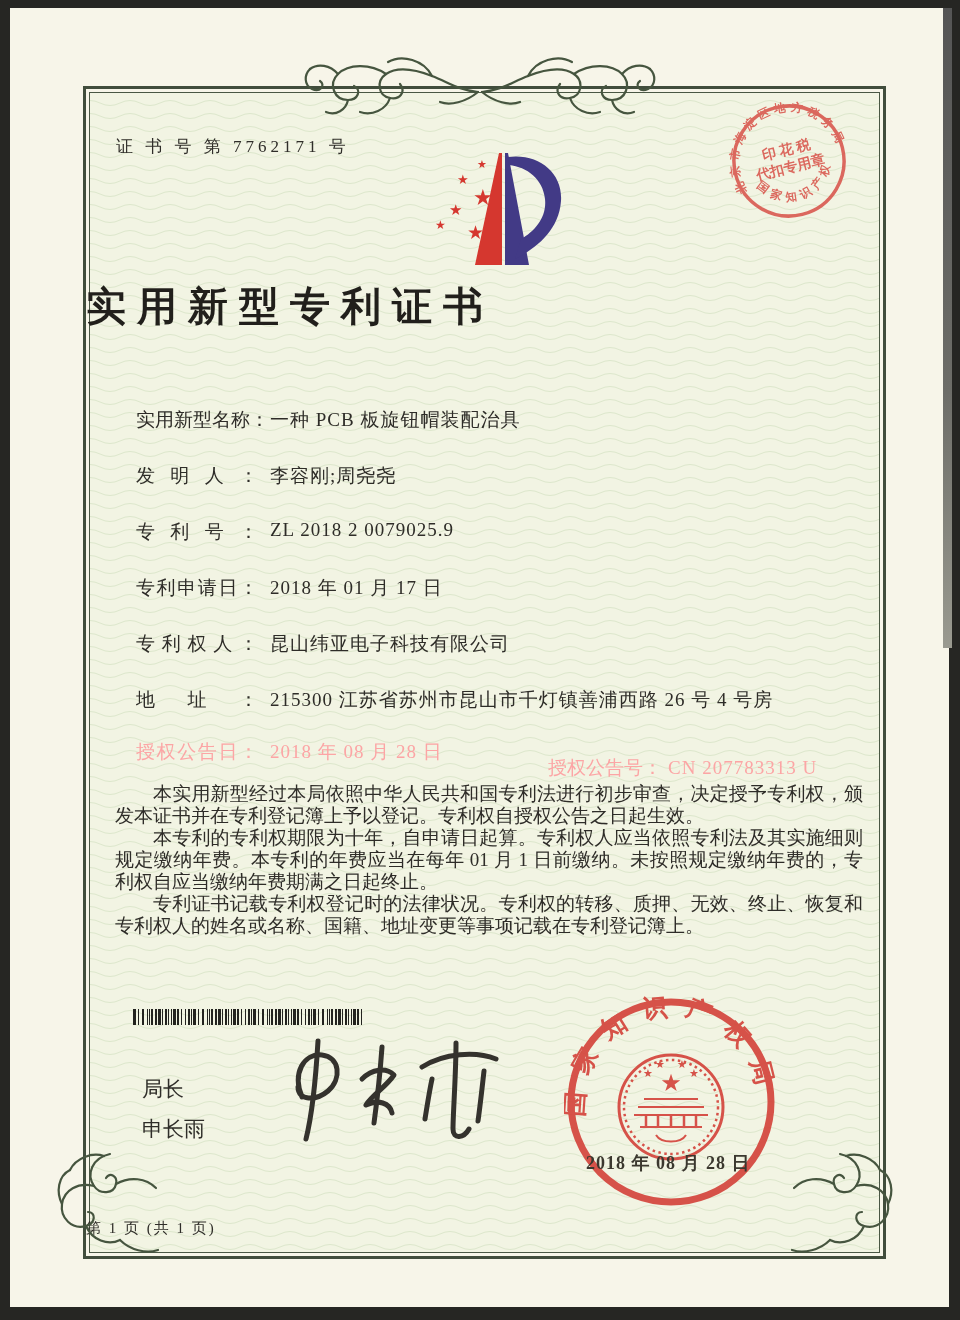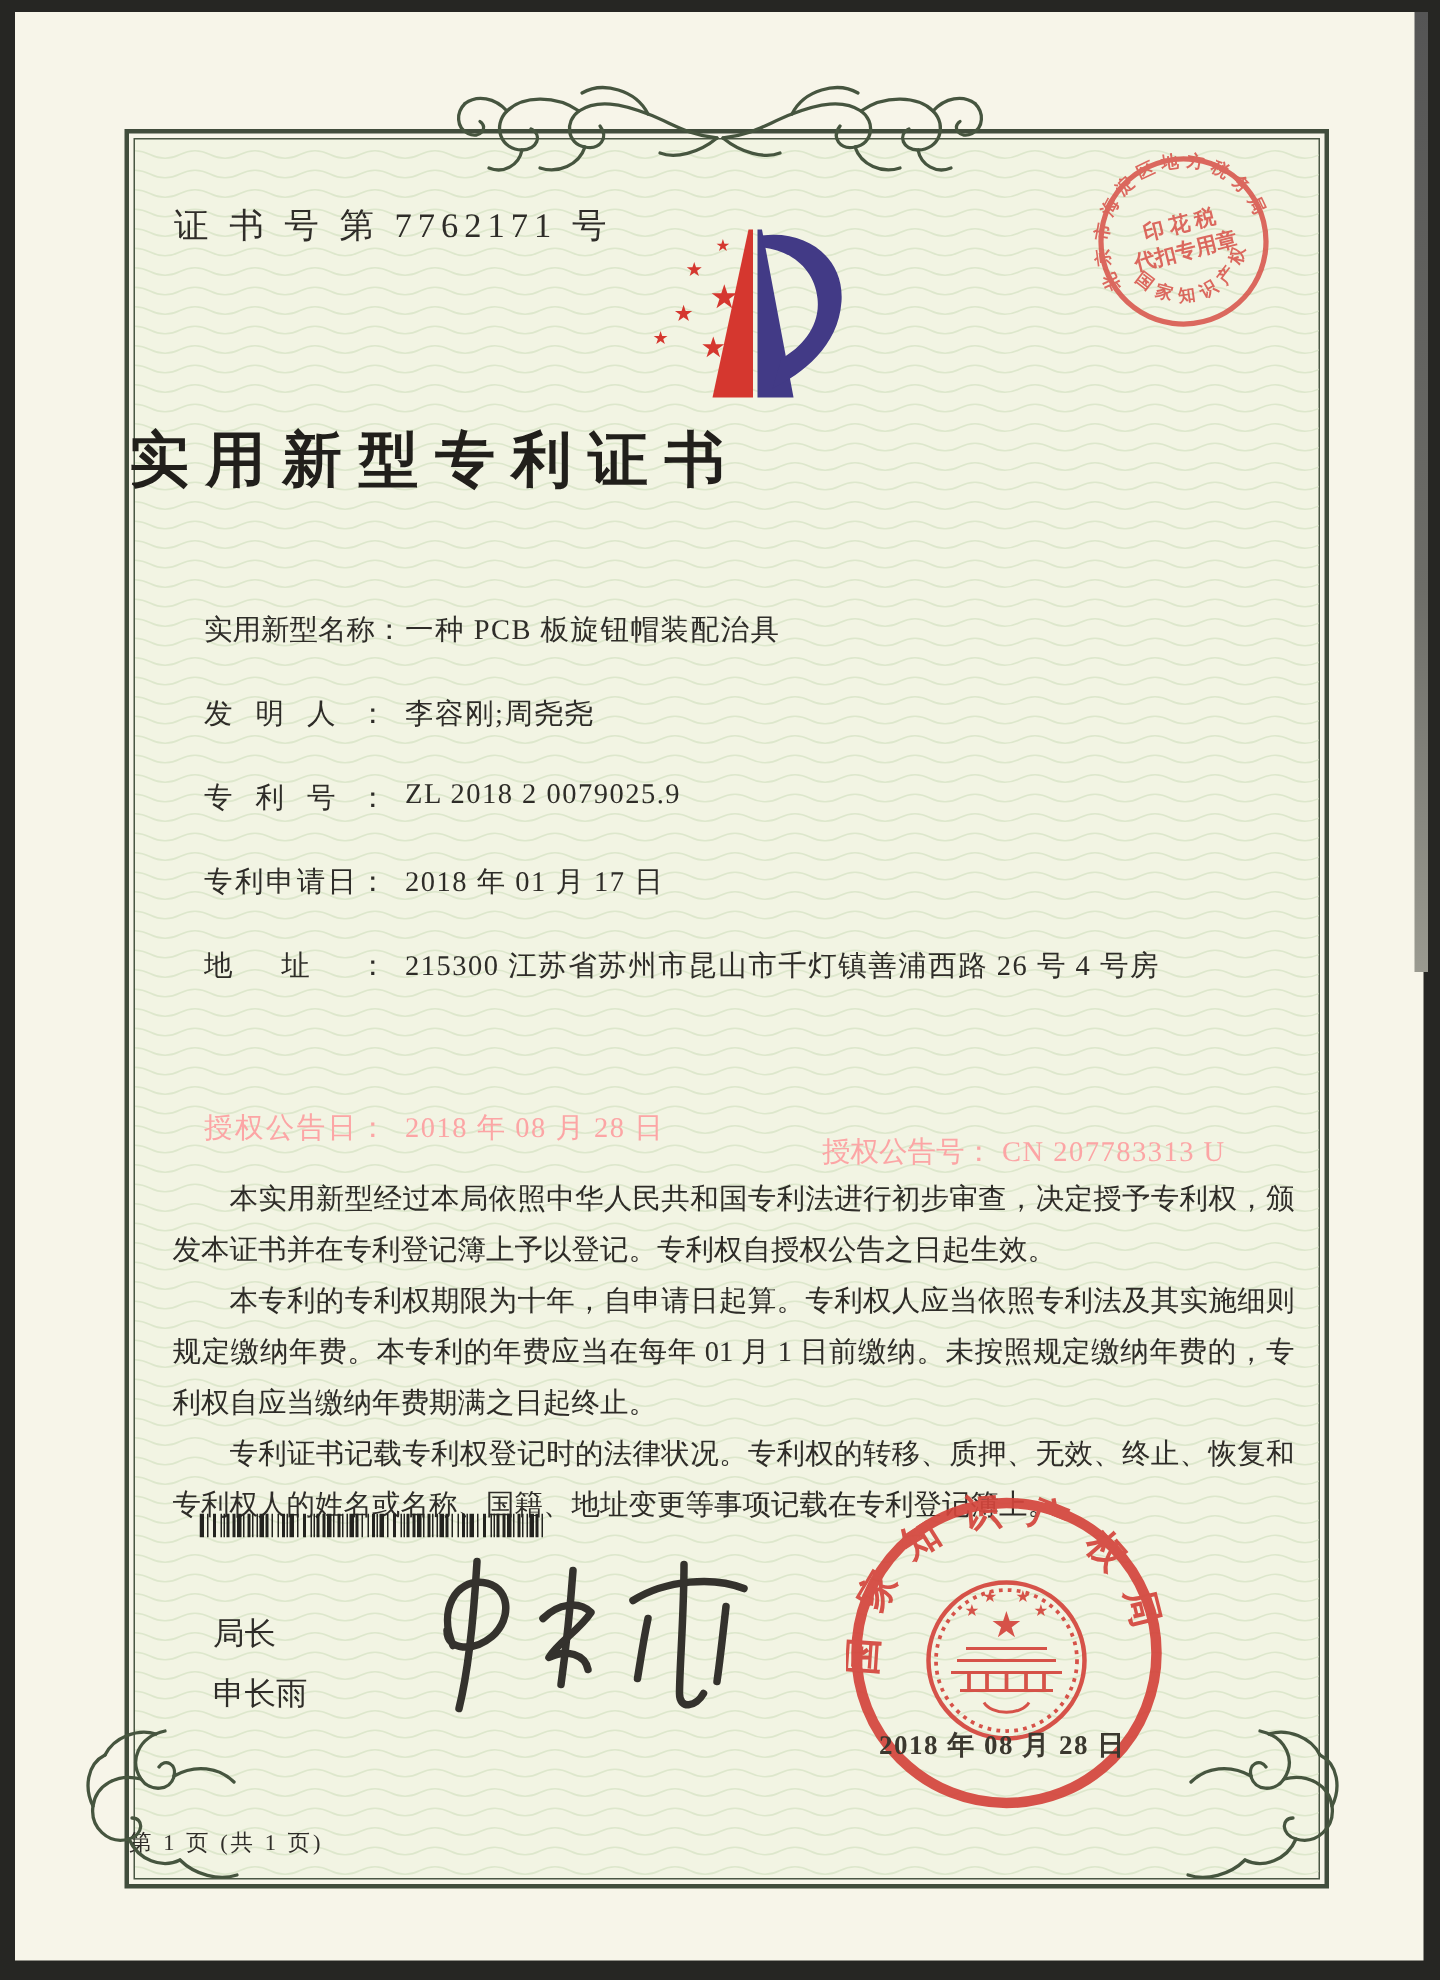--- a/index.html
+++ b/index.html
@@ -9,33 +9,33 @@
   .paper{position:absolute;left:10px;top:8px;right:11px;bottom:13px;
          background:#f7f5e9;}
   .shadow-right{position:absolute;top:8px;right:8px;width:9px;height:640px;
          background:linear-gradient(to bottom,#555,#6d6d68 60%,#9a9a90);}
   .frame{position:absolute;left:83px;top:86px;width:797px;height:1167px;
          border:3px solid #414d3c;}
   .frame-inner{position:absolute;inset:3px;border:1px solid #4a5744;overflow:hidden;
          background:#f2f4e3;}
   svg.waves{position:absolute;left:0;top:0;}
   .in{position:absolute;}
-  .cert-no{left:30px;top:46px;font-size:23px;letter-spacing:4px;color:#2f2d29;}
+  .cert-no{left:30px;top:46px;font-size:17px;letter-spacing:4px;color:#2f2d29;}
   .logo{left:325px;top:58px;}
   .logo .star{position:absolute;color:#d5372f;line-height:1;}
   .title{left:0;top:190px;width:100%;text-align:left;font-size:40px;font-weight:bold;
          letter-spacing:11px;color:#211f1b;}
   .fields{left:50px;top:318px;width:730px;font-size:19px;color:#2e2c28;}
   .frow{height:56px;white-space:nowrap;}
   .flabel{display:inline-block;width:122px;text-align:justify;text-align-last:justify;
           text-justify:inter-character;vertical-align:top;}
   .fvalue{margin-left:12px;letter-spacing:1px;text-align:center;}
   .grant{left:50px;top:650px;width:740px;font-size:19px;color:#fca5a5;white-space:nowrap;}
   .grant .right{position:absolute;left:412px;top:16px;font-family:Liberation Serif, serif;}
-  .paras{left:29px;top:694px;width:748px;font-size:19px;line-height:34px;color:#2e2c28;
+  .paras{left:29px;top:694px;width:748px;font-size:19px;line-height:22px;color:#2e2c28;
          text-align:justify;}
   .paras p{margin:0;text-indent:2em;}
   .barcode{left:47px;top:920px;}
   .signer{left:56px;top:980px;font-size:21px;color:#2f2d29;line-height:40px;}
   .signature{left:170px;top:944px;}
   .seal{left:478px;top:906px;}
   .seal-date{left:500px;top:1062px;font-size:18px;color:#3b382f;letter-spacing:1px;font-weight:bold;}
   .footer{left:0;top:1130px;width:100%;font-size:15px;color:#2f2d29;letter-spacing:2px;}
   .tax-stamp{position:absolute;left:728px;top:100px;transform:rotate(-14deg);}
   .orn{position:absolute;}
@@ -81,20 +81,23 @@
         <span class="flabel">实用新型名称：</span><span class="fvalue">一种 PCB 板旋钮帽装配治具</span>
       </div>
       <div class="frow">
         <span class="flabel">发明人：</span><span class="fvalue">李容刚;周尧尧</span>
       </div>
       <div class="frow">
         <span class="flabel">专利号：</span><span class="fvalue">ZL 2018 2 0079025.9</span>
       </div>
       <div class="frow">
         <span class="flabel">专利申请日：</span><span class="fvalue">2018 年 01 月 17 日</span>
+      </div>
+      <div class="frow">
+        <span class="flabel">专利权人：</span><span class="fvalue">昆山纬亚电子科技有限公司</span>
       </div>
       <div class="frow">
         <span class="flabel">地址：</span><span class="fvalue">215300 江苏省苏州市昆山市千灯镇善浦西路 26 号 4 号房</span>
       </div>
     </div>
 
     <div class="in grant">
       <span class="flabel" style="width:122px">授权公告日：</span><span class="fvalue">2018 年 08 月 28 日</span>
       <span class="right">
         <span>授权公告号：</span><span class="fvalue" style="margin-left:6px">CN 207783313 U</span>

